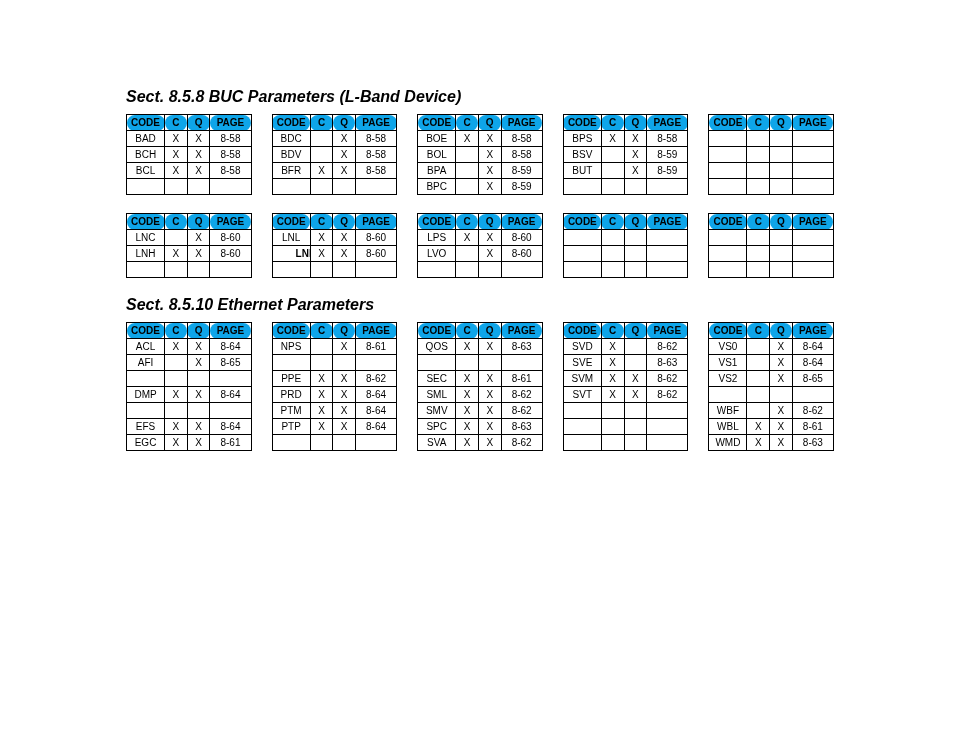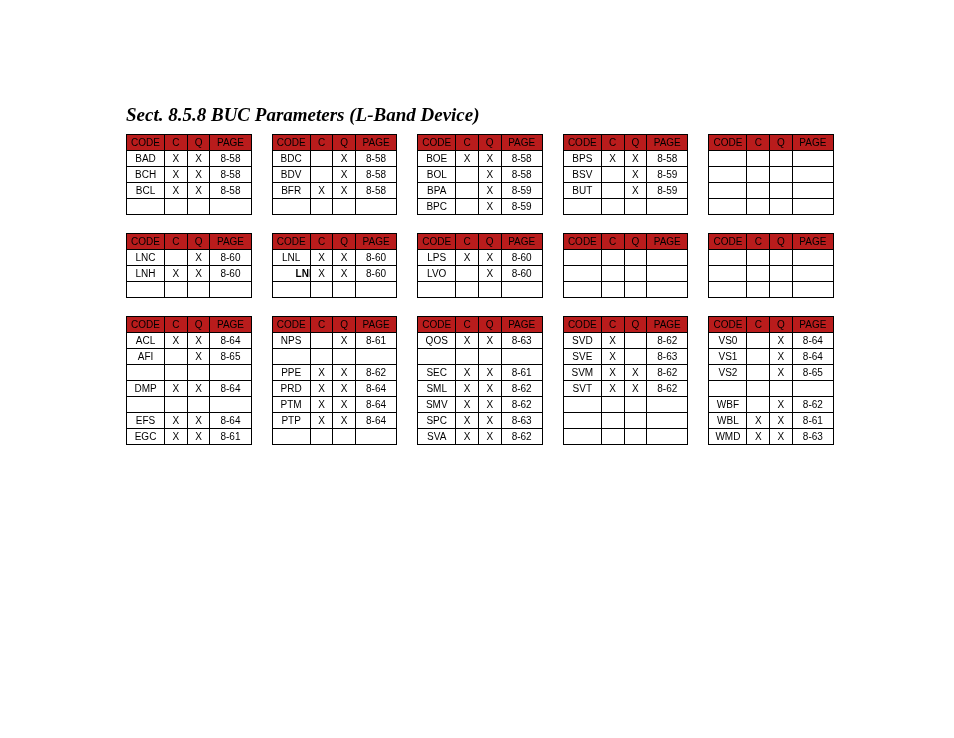--- a/index.html
+++ b/index.html
@@ -9,23 +9,22 @@
     font-family: Arial, Helvetica, sans-serif;
     color: #000;
     width: 954px;
   }
   .page {
     padding: 88px 120px 40px 126px;
   }
   .section-title {
     font-style: italic;
     font-weight: bold;
-    font-size: 19px;
-    margin: 16px 0 8px 0;
-    font-family: Liberation Serif, serif;
+    font-size: 16px;
+    margin: 0 0 8px 0;
   }
   .tables-row {
     display: flex;
     gap: 20px;
     margin-bottom: 18px;
     align-items: flex-start;
   }
   table.codes {
     border-collapse: collapse;
     table-layout: fixed;
@@ -33,22 +32,23 @@
     width: 128px;
   }
   table.codes th, table.codes td {
     border: 1px solid #000;
     padding: 1px 0;
     text-align: center;
     height: 13px;
     overflow: hidden;
   }
   table.codes th {
-    background: #b91c1c;
-    font-weight: normal;
+    background: #0ea5e9;
+    font-weight: bold;
+    border-radius: 8px;
   }
   table.codes col.col-code { width: 37px; }
   table.codes col.col-c    { width: 22px; }
   table.codes col.col-q    { width: 22px; }
   table.codes col.col-page { width: 40px; }
   table.codes td.b { font-weight: bold; padding-left: 23px; }
 </style>
 </head>
 <body>
 
@@ -442,20 +442,21 @@
             </tr>
             <tr>
               <td></td>
               <td></td>
               <td></td>
               <td></td>
             </tr>
           </tbody>
         </table>
       </div>
+      <div class="section-title">Sect. 8.5.10 Ethernet Parameters</div>
       <div class="tables-row">
         <table class="codes">
           <colgroup>
             <col class="col-code">
             <col class="col-c">
             <col class="col-q">
             <col class="col-page">
           </colgroup>
           <thead>
             <tr>

